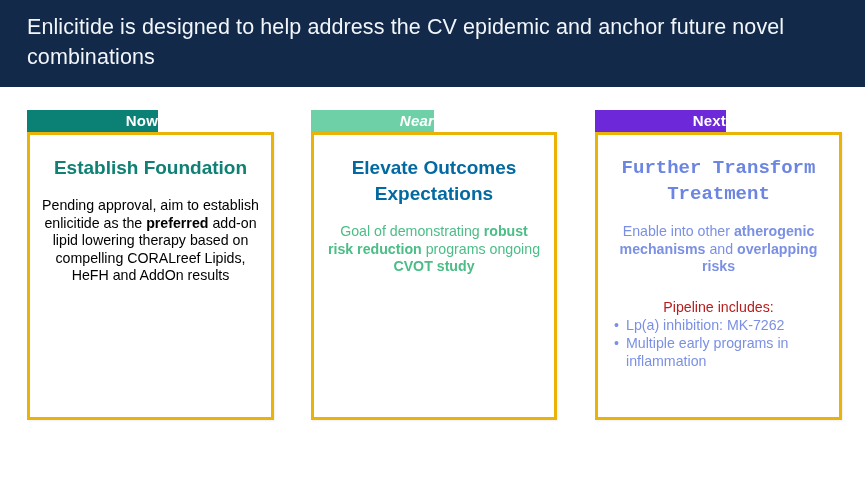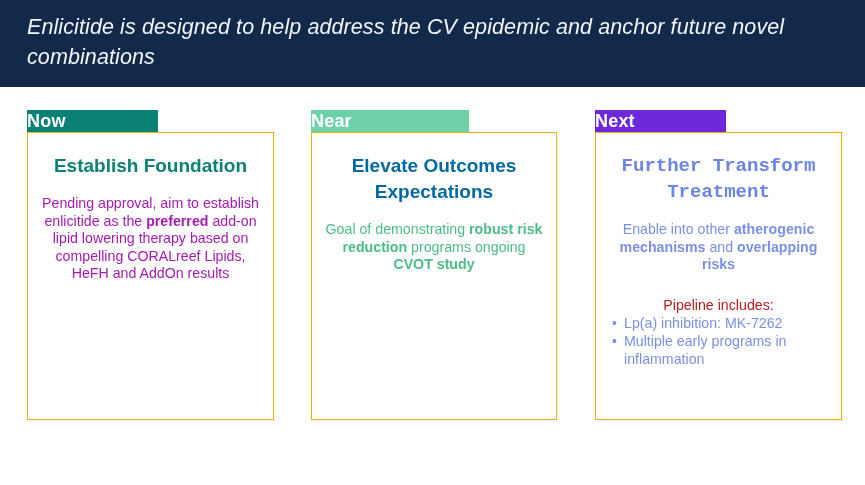--- a/index.html
+++ b/index.html
@@ -47,36 +47,36 @@
     position: absolute;
     top: 0;
   }
   .col-0 { left: 27px;  width: 247px; }
   .col-1 { left: 311px; width: 246px; }
   .col-2 { left: 595px; width: 247px; }
 
   .tab {
     height: 22px;
     line-height: 22px;
-    text-align: left;
+    text-align: right;
     color: #ffffff;
-    font-size: 18px;
+    font-size: 15px;
     font-weight: 700;
     letter-spacing: 0.2px;
   }
   .tab-0 { width: 131px; background: #0b8074; }
-  .tab-1 { width: 158px; background: #6ed0a6; }
+  .tab-1 { width: 123px; background: #6ed0a6; font-style: italic; }
   .tab-2 { width: 131px; background: #6c85e2; }
 
   .card {
     position: relative;
     margin-top: 0;
     height: 288px;
     background: #ffffff;
-    border: 1px solid #eab308;
+    border: 3px solid #eab308;
     box-shadow: 1px 1px 2px rgba(0,0,0,0.07);
     box-sizing: border-box;
     padding: 14px 12px 10px 12px;
   }
 
   .card-title {
     text-align: center;
     font-size: 19px;
     font-weight: 700;
     line-height: 26px;
@@ -130,30 +130,30 @@
     left: 0;
     top: 452px;
     width: 865px;
     height: 33px;
   }
 </style>
 </head>
 <body>
 
 <div class="header-band" style="background: rgb(18, 41, 74);">
-  <div class="header-title" style="color: rgb(242, 245, 249); font-style: italic;">Enlicitide is designed to help address the CV epidemic and anchor future novel combinations</div>
+  <div class="header-title" style="color: rgb(242, 245, 249);">Enlicitide is designed to help address the CV epidemic and anchor future novel combinations</div>
 </div>
 
 <div class="columns">
 
   <div class="column col-0">
     <div class="tab tab-0" style="background: rgb(11, 128, 116);">Now</div>
     <div class="card">
       <div class="card-title title-0" style="color: rgb(14, 128, 116);">Establish Foundation</div>
-      <div class="card-body body-0" style="color: #a21caf;"><span>Pending approval, aim to establish enlicitide as the </span><b>preferred</b><span> add-on lipid lowering therapy based on compelling CORALreef Lipids, HeFH and AddOn results</span></div>
+      <div class="card-body body-0" style="color: #000000;"><span>Pending approval, aim to establish enlicitide as the </span><b>preferred</b><span> add-on lipid lowering therapy based on compelling CORALreef Lipids, HeFH and AddOn results</span></div>
     </div>
   </div>
 
   <div class="column col-1">
     <div class="tab tab-1" style="background: rgb(110, 208, 166);">Near</div>
     <div class="card">
       <div class="card-title title-1" style="color: #0369a1;">Elevate Outcomes Expectations</div>
       <div class="card-body body-1" style="color: rgb(75, 189, 134);"><span>Goal of demonstrating </span><b>robust risk reduction</b><span> programs ongoing </span><b>CVOT study</b></div>
     </div>
   </div>

